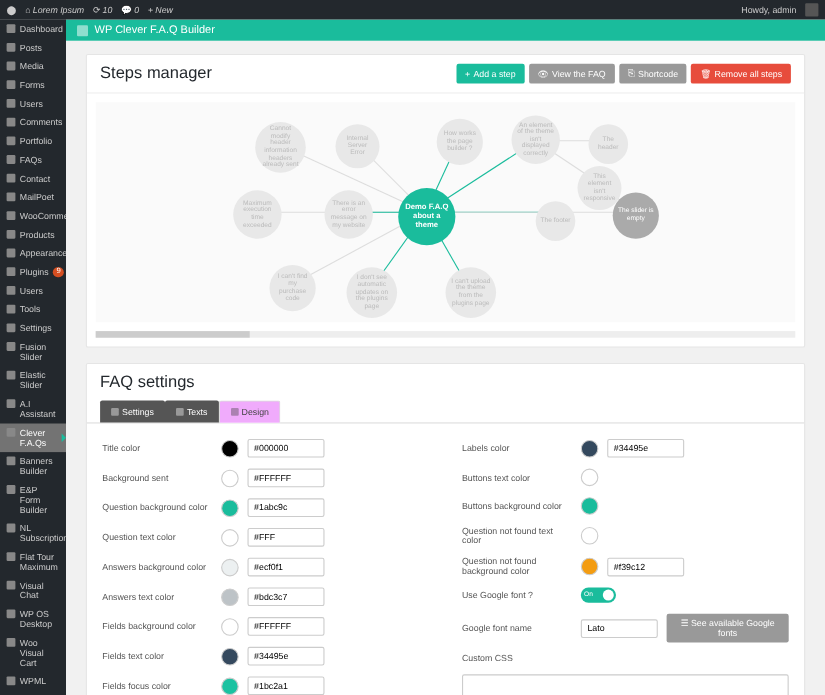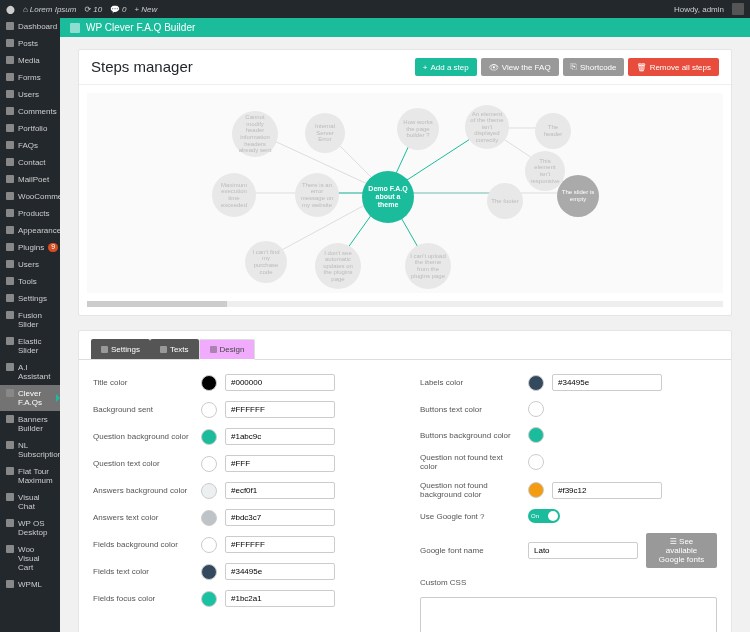--- a/index.html
+++ b/index.html
@@ -36,21 +36,21 @@
 .tabs{display:flex;border-bottom:1px solid #ddd;padding:0 12px;padding-top:8px;gap:0}
 .tab{padding:5px 10px;font-size:8px;background:#555;color:#fff;border-radius:2px 2px 0 0;display:flex;align-items:center;gap:3px;cursor:pointer}
 .tab.active{background:#f0abfc;color:#444;border:1px solid #ddd;border-bottom:1px solid #fff;margin-bottom:-1px}
 .tab .ico{width:7px;height:7px;background:currentColor;opacity:.4;border-radius:1px}
 .settings-head{padding:8px 12px 0;font-size:15px;font-weight:400;color:#23282d}
 .form{display:flex;gap:30px;padding:14px}
 .col{flex:1}
 .row{display:flex;align-items:center;margin-bottom:10px;gap:8px}
 .lbl{width:100px;font-size:8px;color:#555;text-align:left}
 .swatch{width:16px;height:16px;border-radius:50%;border:1px solid #ccc;flex-shrink:0}
-.inp{border:1px solid #ccc;padding:3px 5px;font-size:8px;width:110px;border-radius:2px}
+.inp{border:1px solid #ccc;padding:3px 5px;font-size:8px;width:70px;border-radius:2px}
 .toggle{width:32px;height:14px;background:#1abc9c;border-radius:7px;position:relative;display:flex;align-items:center;padding:0 3px;color:#fff;font-size:6px}
 .toggle::after{content:'';width:10px;height:10px;background:#fff;border-radius:50%;position:absolute;right:2px}
 .textarea{width:100%;height:50px;border:1px solid #ccc;border-radius:2px}
 </style>
 </head>
 <body>
 
 <div class="topbar">
   <div class="topbar-left">
     <span>⬤</span>
@@ -148,20 +148,24 @@
         <span class="ico"></span>
         <span>A.I Assistant</span>
       </div>
       <div class="sidebar-item active">
         <span class="ico"></span>
         <span>Clever F.A.Qs</span>
       </div>
       <div class="sidebar-item">
         <span class="ico"></span>
         <span>Banners Builder</span>
+      </div>
+      <div class="sidebar-item">
+        <span class="ico"></span>
+        <span>E&amp;P Form Builder</span>
       </div>
       <div class="sidebar-item">
         <span class="ico"></span>
         <span>NL Subscription</span>
       </div>
       <div class="sidebar-item">
         <span class="ico"></span>
         <span>Flat Tour Maximum</span>
       </div>
       <div class="sidebar-item">
@@ -232,20 +236,21 @@
           <div class="node" style="left:158px;top:148px;width:42px;height:42px">I can't find my purchase code</div>
           <div class="node" style="left:228px;top:150px;width:46px;height:46px">I don't see automatic updates on the plugins page</div>
           <div class="node" style="left:318px;top:150px;width:46px;height:46px">I can't upload the theme from the plugins page</div>
         </div>
         <div class="scrollbar">
             <div class="scrollbar-thumb"></div>
           </div>
       </div>
 
       <div class="panel" style="position:relative">
+        <div class="settings-head">FAQ settings</div>
         <div class="tabs">
           <div class="tab">
               <span class="ico"></span>
               <span>Settings</span>
             </div>
           <div class="tab">
               <span class="ico"></span>
               <span>Texts</span>
             </div>
           <div class="tab active">

